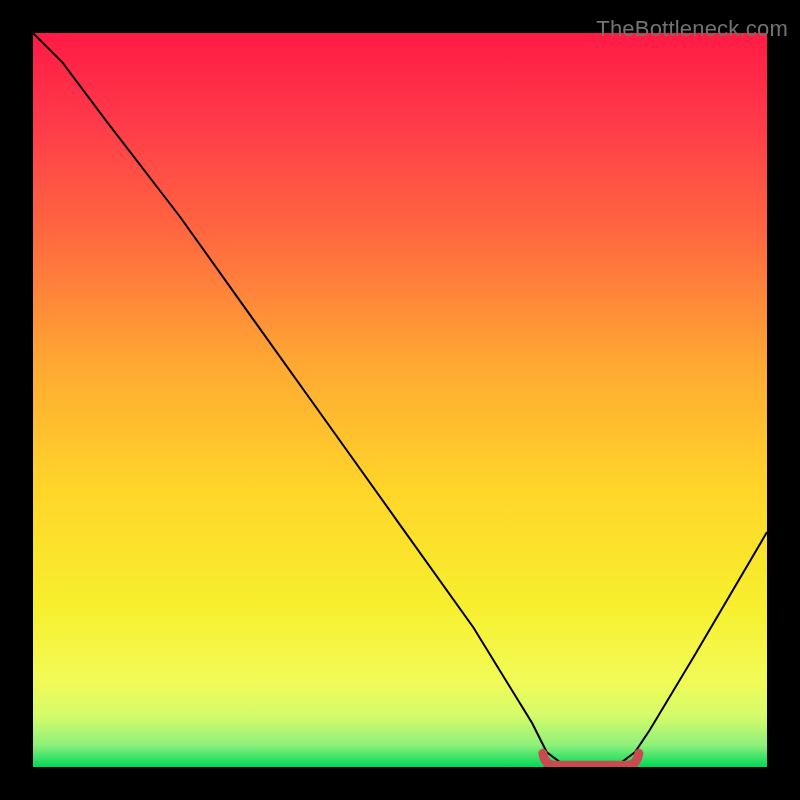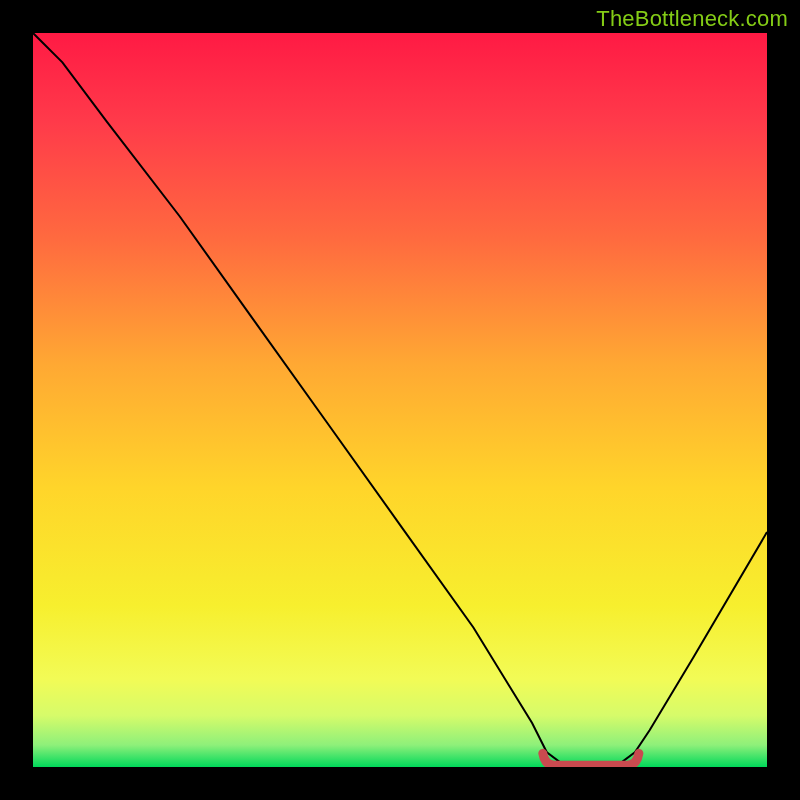--- a/index.html
+++ b/index.html
@@ -6,23 +6,23 @@
     margin: 0;
     padding: 0;
     width: 800px;
     height: 800px;
     background: #000;
     position: relative;
     font-family: Arial, sans-serif;
   }
   .watermark {
     position: absolute;
-    top: 6px;
+    top: 16px;
     right: 12px;
-    color: #84cc16;
+    color: #737373;
     font-size: 22px;
     font-weight: normal;
     letter-spacing: 0.2px;
     z-index: 10;
   }
   .plot-area {
     position: absolute;
     left: 33px;
     top: 33px;
     width: 734px;

